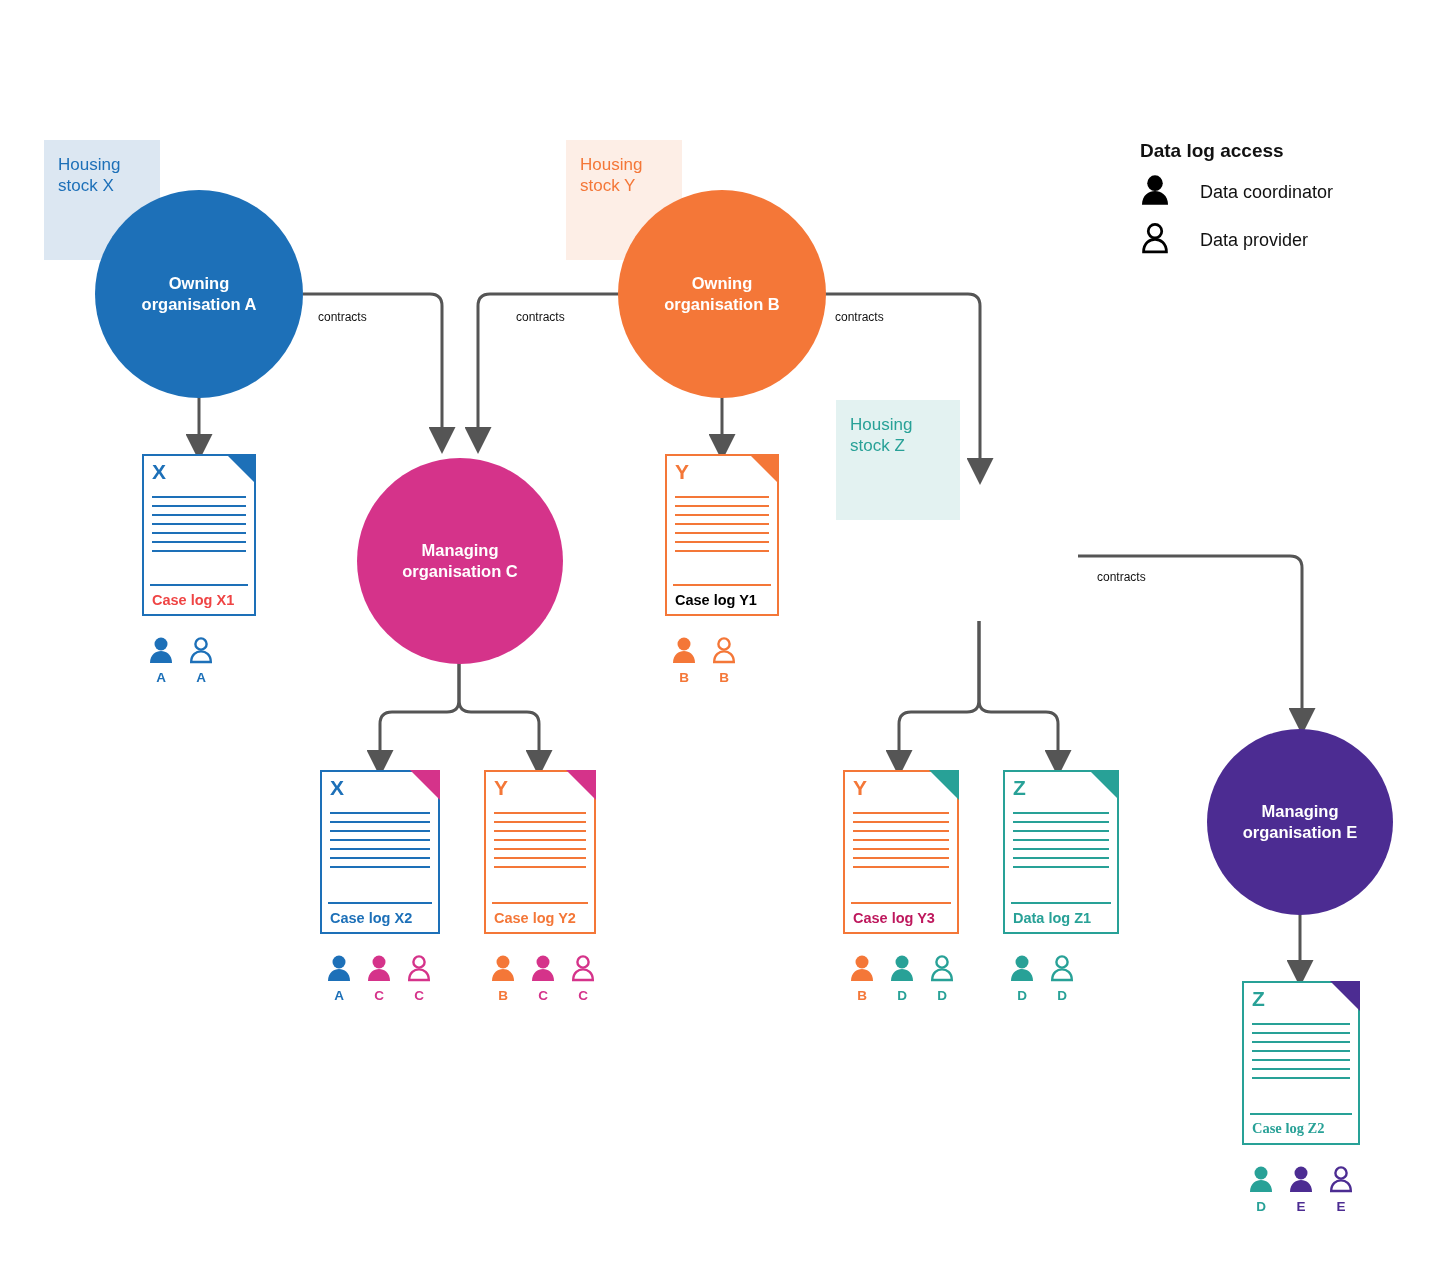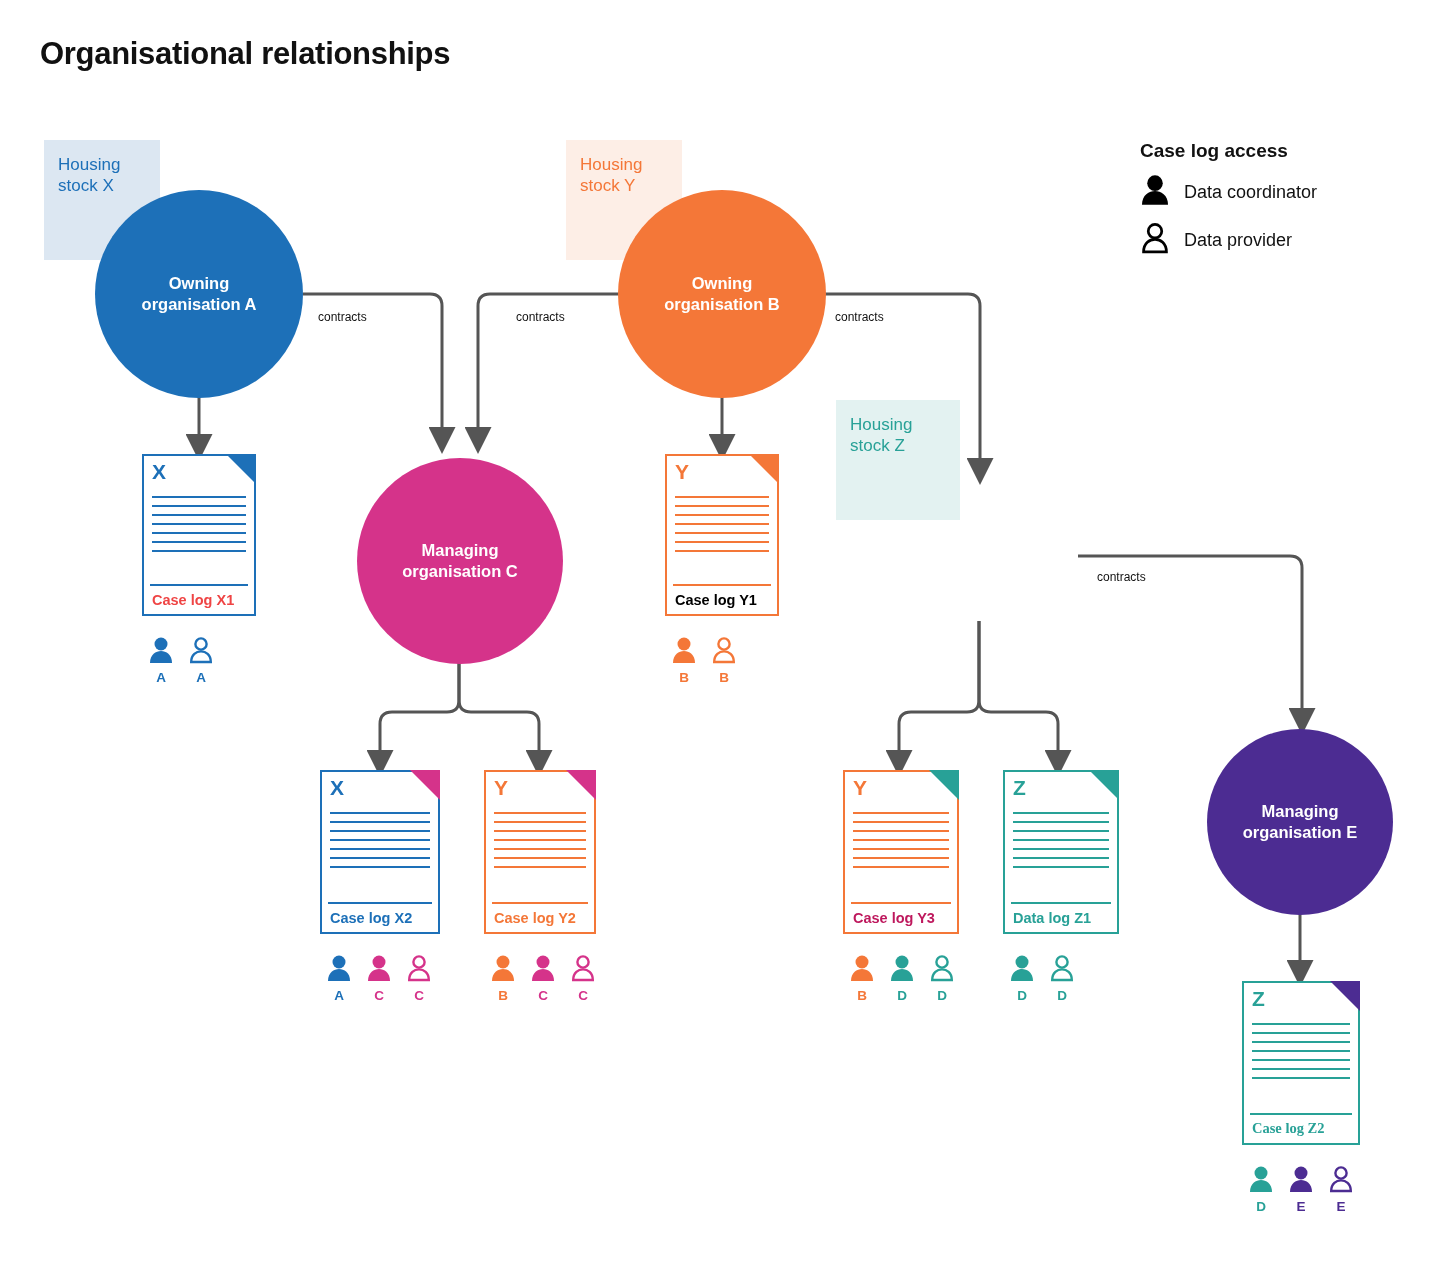--- a/index.html
+++ b/index.html
@@ -48,32 +48,31 @@
     position:absolute;right:0;top:0;width:30px;height:30px;
   }
   .doc .capline{position:absolute;left:8px;right:8px;height:2px;bottom:30px;}
   
   .people{position:absolute;display:flex;gap:10px;align-items:flex-start;}
   .person{width:30px;text-align:center;}
   .person .lbl{display:block;font-size:13.5px;font-weight:bold;margin-top:2px;}
   
   .legend{position:absolute;right:40px;top:140px;width:260px;}
   .legend .ltitle{font-size:19px;font-weight:bold;margin-bottom:12px;}
-  .legend .lrow{display:flex;align-items:center;gap:14px;margin-bottom:12px;}
+  .legend .lrow{display:flex;align-items:center;gap:30px;margin-bottom:12px;}
   .legend .lrow span.txt{font-size:18px;}
   
   .elabel{position:absolute;font-size:12px;color:#111;background:transparent;}
   svg.edges{position:absolute;left:0;top:0;width:1440px;height:1280px;pointer-events:none;}
 </style>
 </head>
 <body>
 
 <div id="canvas">
 
-  <h1 class="title">Organisational relationships</h1>
 
   <svg class="edges" viewBox="0 0 1440 1280">
     <defs>
       <marker id="arrow" markerWidth="9" markerHeight="9" refX="6" refY="4.5" orient="auto">
         <path d="M0,0 L9,4.5 L0,9 z" fill="#555555"></path>
       </marker>
     </defs>
     <g fill="none" stroke="#555555" stroke-width="3" marker-end="url(#arrow)">
 
       <path d="M199,393 L199,452"></path>
@@ -388,21 +387,21 @@
     <div class="person">
       <svg width="26" height="28" viewBox="0 0 26 28">
           <circle cx="13" cy="8" r="5.6" fill="none" stroke="#4C2C92" stroke-width="2.4"></circle>
           <path d="M3.2,26 C3.2,18.5 8.4,15.4 13,15.4 C17.6,15.4 22.8,18.5 22.8,26 Z" fill="none" stroke="#4C2C92" stroke-width="2.4"></path>
         </svg>
       <span class="lbl" style="color:#4C2C92">E</span>
     </div>
   </div>
 
   <div class="legend">
-    <div class="ltitle">Case log access</div>
+    <div class="ltitle">Data log access</div>
     <div class="lrow">
       <span>
         <svg width="30" height="32" viewBox="0 0 26 28">
             <circle cx="13" cy="8" r="6.8" fill="#000"></circle>
             <path d="M1.6,27 C1.6,18.2 8,14.8 13,14.8 C18,14.8 24.4,18.2 24.4,27 Z" fill="#000"></path>
           </svg>
       </span>
       <span class="txt">Data coordinator</span>
     </div>
     <div class="lrow">

